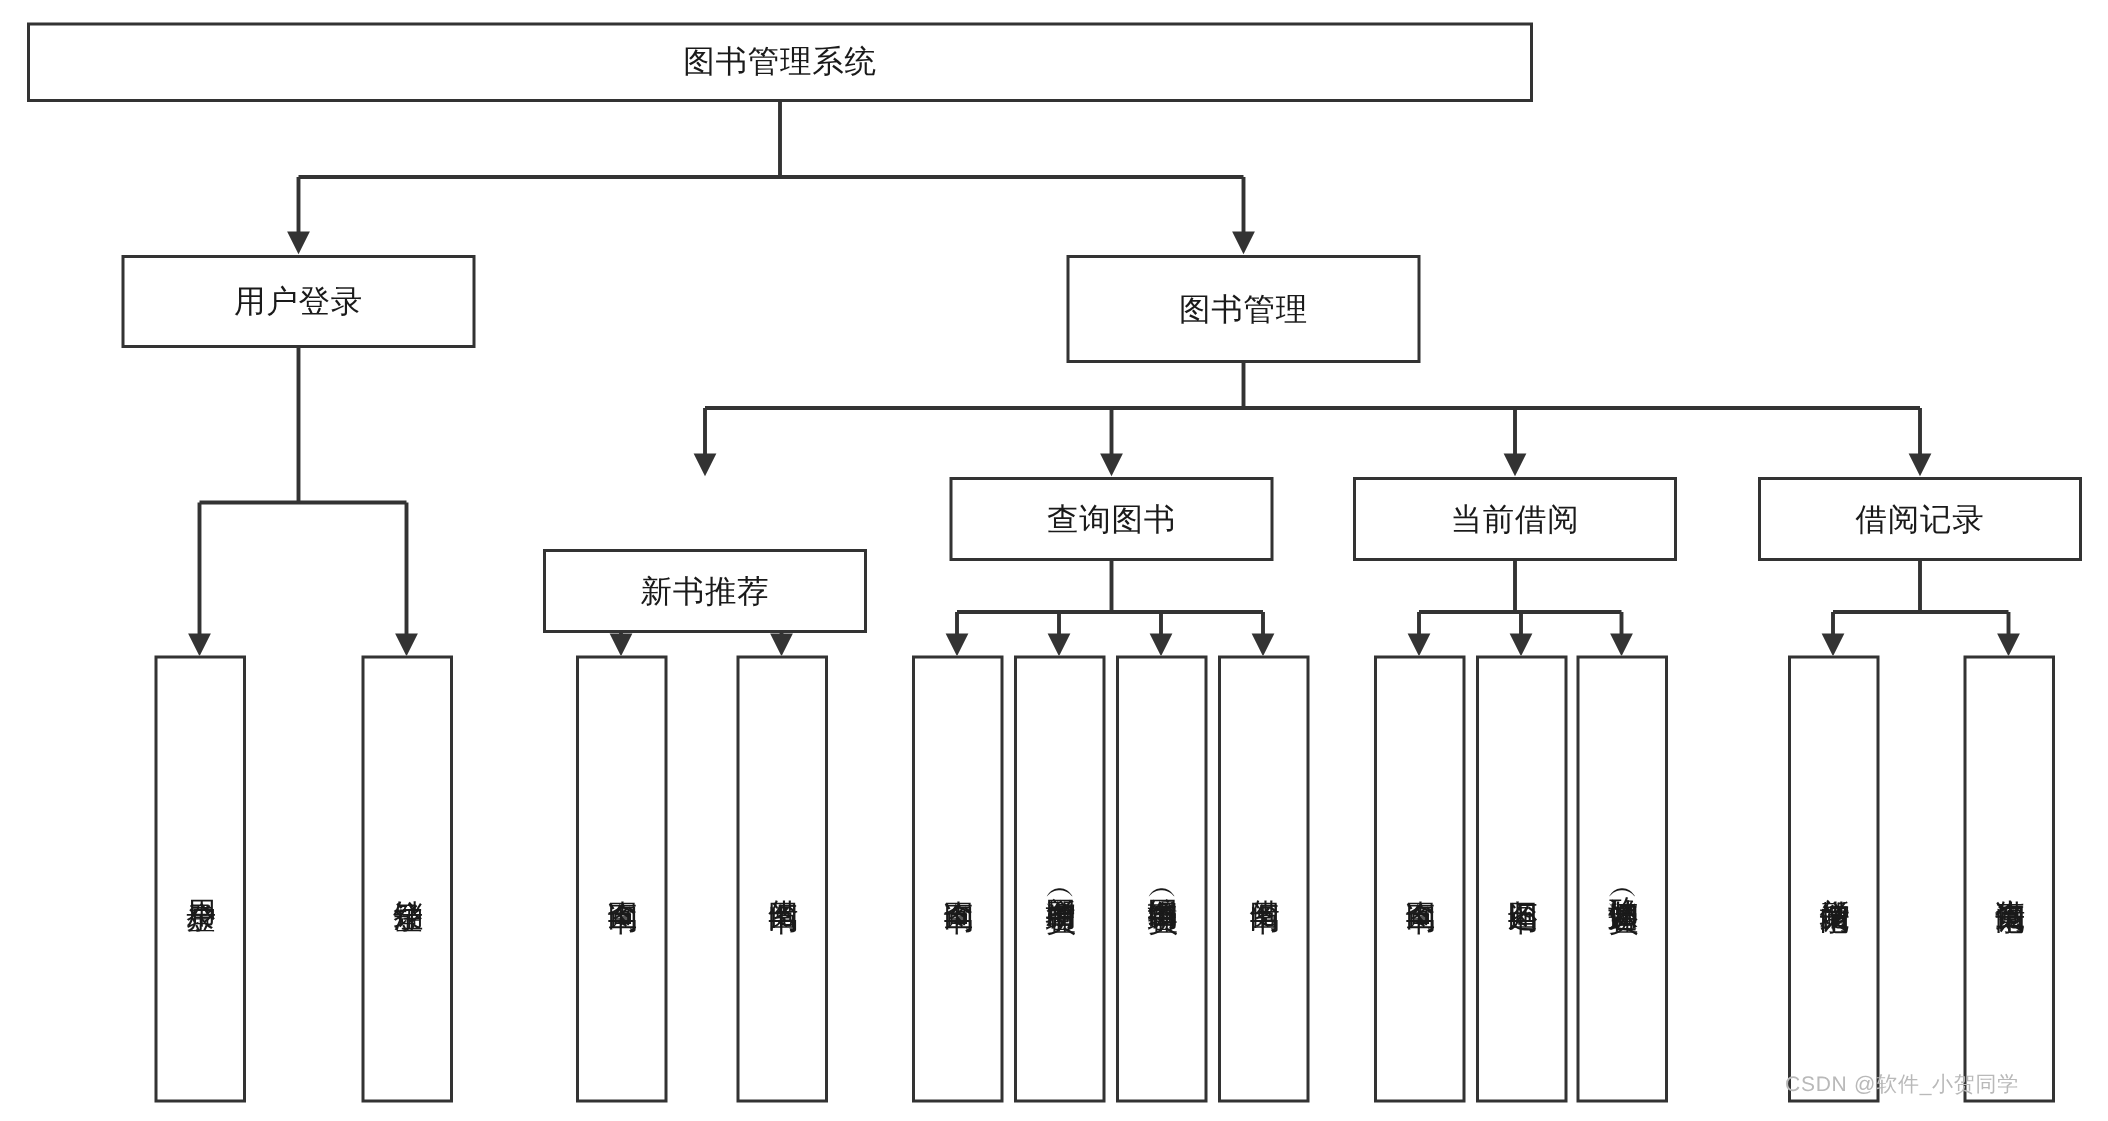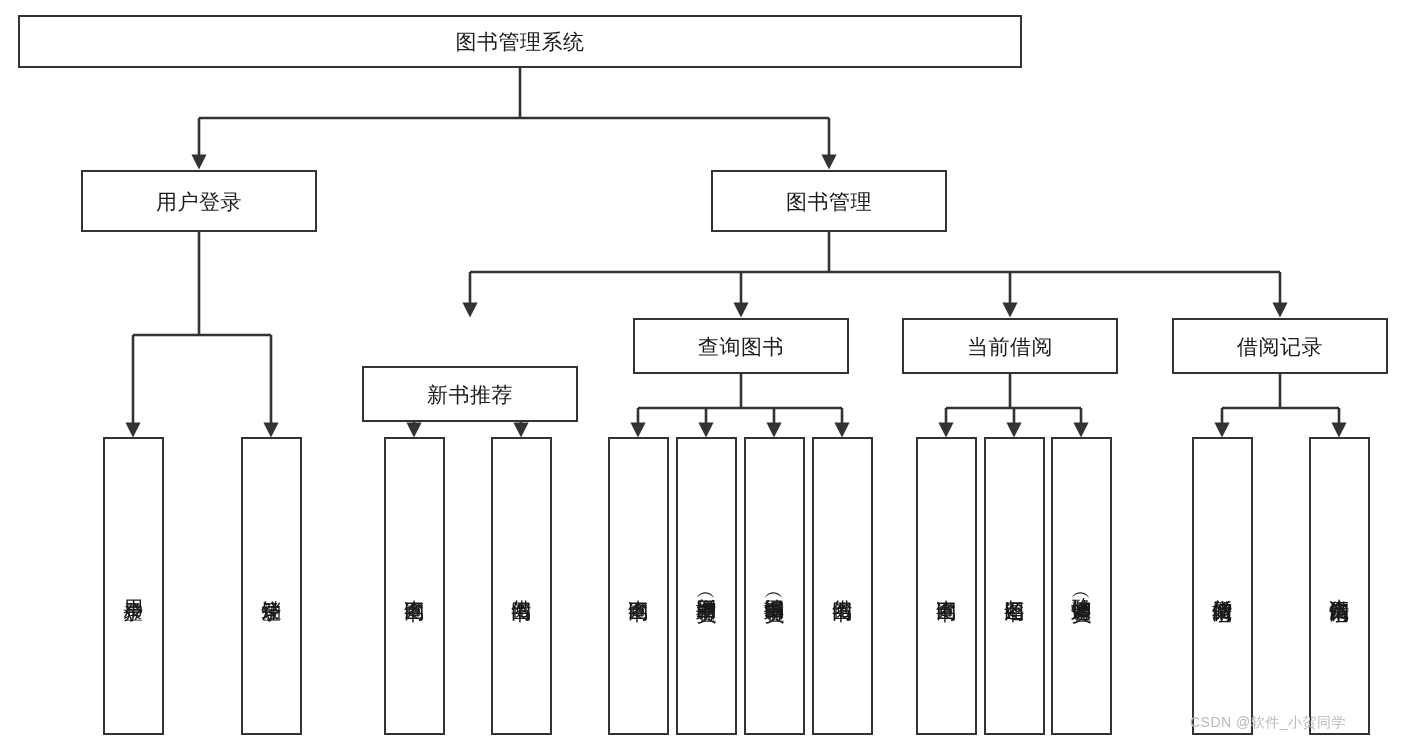--- a/index.html
+++ b/index.html
@@ -123,21 +123,21 @@
     </g>
   </svg>
 
   <div class="node horiz" style="left:18px; top:15px; width:1004px; height:53px;">
     <span>图书管理系统</span>
   </div>
 
   <div class="node horiz" style="left:81px; top:170px; width:236px; height:62px;">
     <span>用户登录</span>
   </div>
-  <div class="node horiz" style="left:711px; top:170px; width:236px; height:62px;">
+  <div class="node horiz" style="left:711px; top:170px; width:236px; height:72px;">
     <span>图书管理</span>
   </div>
 
   <div class="node horiz" style="left:362px; top:318px; width:216px; height:56px;margin-top:48px;">
     <span>新书推荐</span>
   </div>
   <div class="node horiz" style="left:633px; top:318px; width:216px; height:56px;">
     <span>查询图书</span>
   </div>
   <div class="node horiz" style="left:1172px; top:318px; width:216px; height:56px;">

